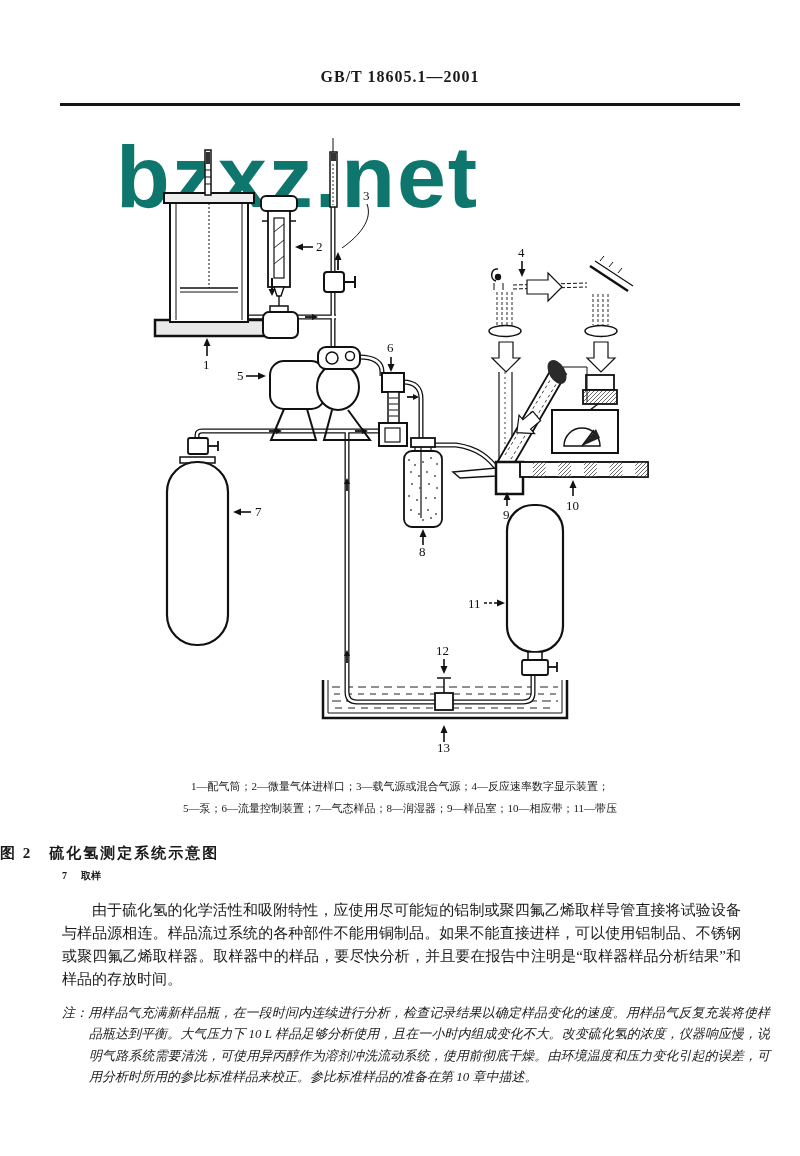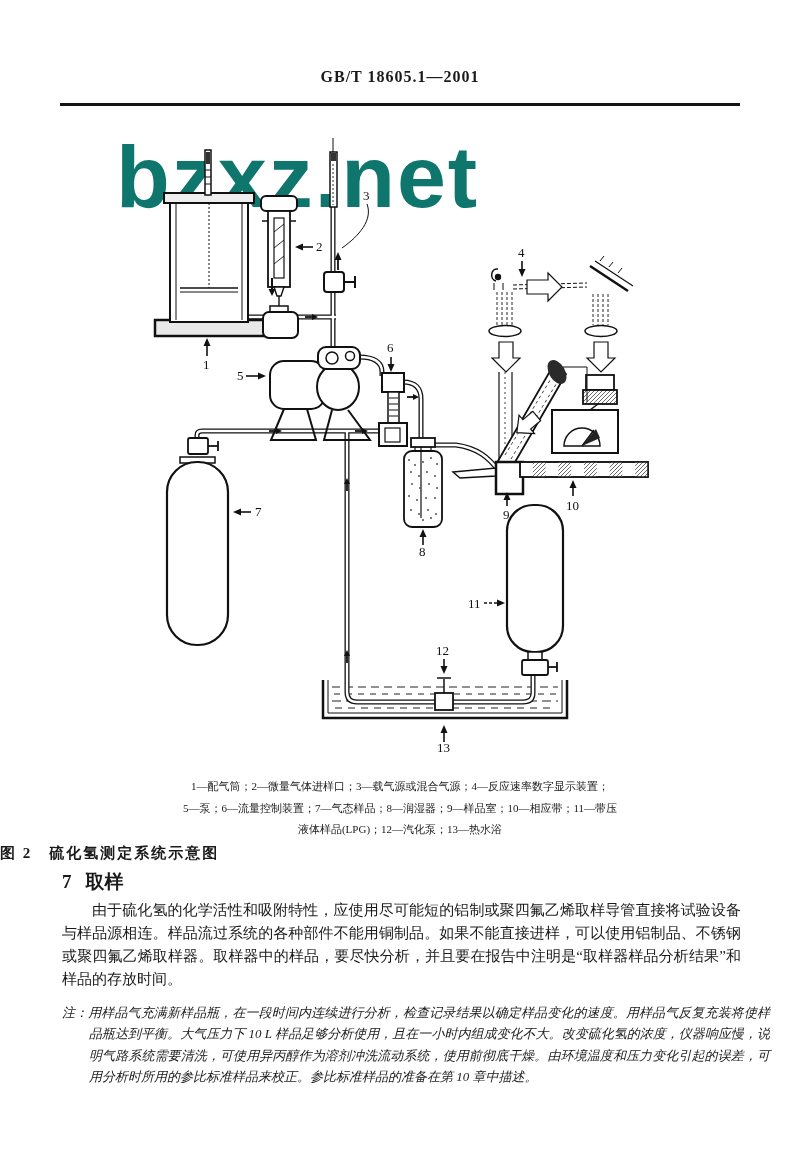--- a/index.html
+++ b/index.html
@@ -8,21 +8,21 @@
   .hdr{position:absolute;top:68px;left:0;width:100%;text-align:center;
        font-size:16px;font-weight:bold;letter-spacing:1px;}
   .rule{position:absolute;top:103px;left:60px;width:680px;height:3px;background:#151515;}
   .wm-big{position:absolute;top:126px;left:116px;font-family:"Liberation Sans",sans-serif;
           font-weight:bold;font-size:88px;letter-spacing:2px;color:#0f766e;z-index:0;}
   .diagram{position:absolute;left:85px;top:120px;z-index:1;}
   .caption{position:absolute;top:776px;left:100px;width:600px;text-align:center;
            font-size:11px;line-height:21.5px;z-index:2;}
   .figtitle{position:absolute;top:844px;left:0;width:100%;text-align:left;
             font-size:15px;font-weight:bold;letter-spacing:2px;z-index:2;}
-  .sechead{position:absolute;top:869px;left:62px;font-size:19px;font-weight:bold;z-index:2;}
+  .sechead{position:absolute;top:869px;left:62px;font-size:10px;font-weight:bold;z-index:2;}
   .sechead .num{margin-right:14px;}
   .para{position:absolute;top:899px;left:62px;width:679px;font-size:15px;line-height:23px;
         text-align:justify;text-indent:2em;z-index:2;}
   .note{position:absolute;top:1002px;left:62px;width:681px;font-size:13px;line-height:21.3px;
         text-align:justify;padding-left:27px;text-indent:-27px;z-index:2;font-style:italic;}
   .footer-wm{position:absolute;top:1122px;left:0;width:100%;text-align:center;
              font-size:11px;letter-spacing:1px;color:#a9a9a9;z-index:2;}
   svg text{font-family:"Liberation Serif",serif;}
 </style>
 </head>
@@ -316,21 +316,20 @@
       <text x="481" y="390">10</text>
       <text x="383" y="488">11</text>
       <text x="351" y="535">12</text>
       <text x="352" y="632">13</text>
     </g>
   </svg>
 
   <div class="caption">
     <div>1—配气筒；2—微量气体进样口；3—载气源或混合气源；4—反应速率数字显示装置；</div>
     <div>5—泵；6—流量控制装置；7—气态样品；8—润湿器；9—样品室；10—相应带；11—带压</div>
-    <div>液体样品(LPG)；12—汽化泵；13—热水浴</div>
   </div>
 
   <div class="figtitle">图 2　硫化氢测定系统示意图</div>
 
   <div class="sechead">
     <span class="num">7</span><span>取样</span>
   </div>
 
   <div class="para">由于硫化氢的化学活性和吸附特性，应使用尽可能短的铝制或聚四氟乙烯取样导管直接将试验设备与样品源相连。样品流过系统的各种部件不能用铜制品。如果不能直接进样，可以使用铝制品、不锈钢或聚四氟乙烯取样器。取样器中的样品，要尽快分析，并且要在报告中注明是“取样器样品分析结果”和样品的存放时间。</div>
 

